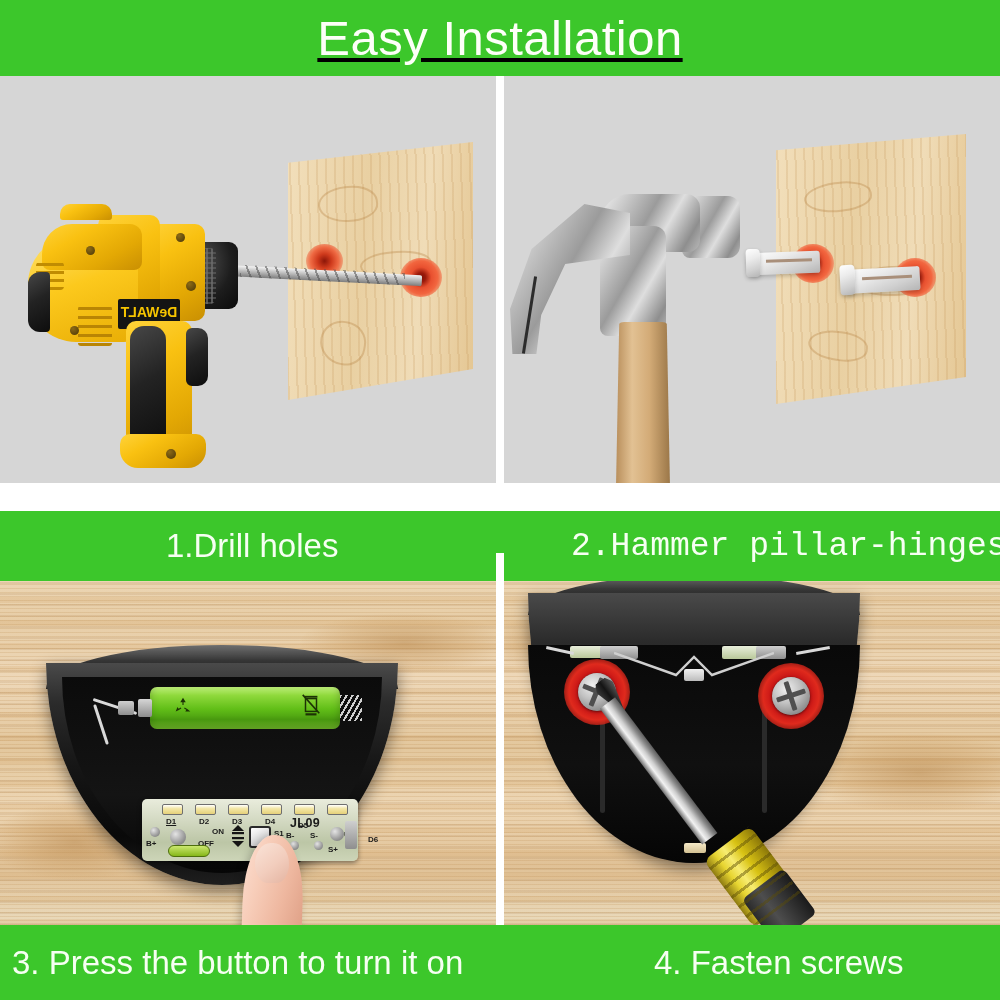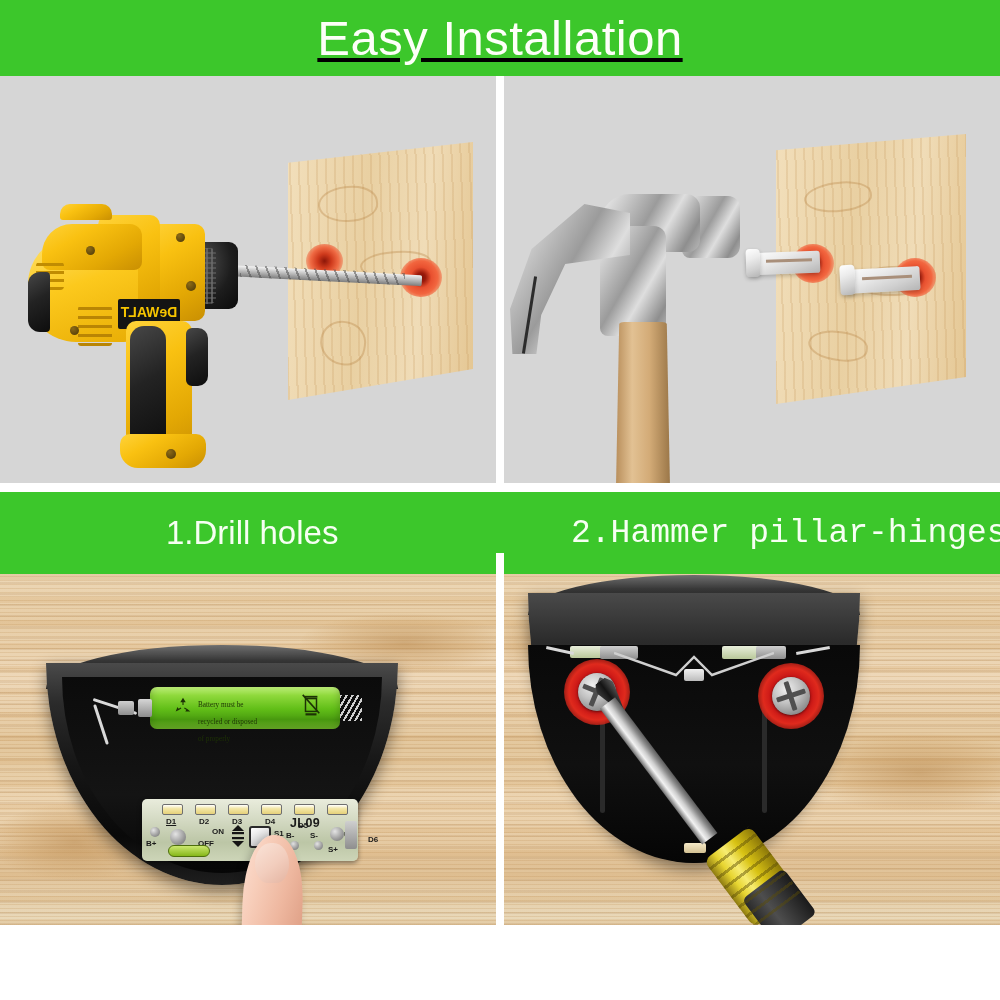--- a/index.html
+++ b/index.html
@@ -8,21 +8,21 @@
 
   #page { position:relative; width:1000px; height:1000px; background:#ffffff; }
 
   
   .band {
     position:absolute; left:0; width:1000px;
     background:#3cc72b;
     display:flex; align-items:center; justify-content:center;
   }
   #title-band   { top:0;   height:76px;text-decoration:underline; }
-  #caption-band-1 { top:492px; height:82px; }
+  #caption-band-1 { top:511px; height:70px; }
   #caption-band-2 { top:925px; height:75px; }
 
   .title-text {
     color:#fdfff8; font-size:49px; letter-spacing:.5px;
     font-family:"Liberation Sans", sans-serif; font-weight:400;
     white-space:nowrap; line-height:1;
   }
 
   .caption-row { position:absolute; left:0; width:1000px; height:100%;
                  display:flex; align-items:center; }
@@ -317,25 +317,20 @@
 
     <div style="position:absolute; left:62px; top:124px; width:320px; height:196px;
                 background:linear-gradient(180deg,#0b0b0b 0%,#141414 60%,#060606 100%);
                 border-radius:0 0 50% 50% / 0 0 100% 100%;"></div>
 
     <div class="battery" style="left:150px; top:134px; width:190px; height:42px;"></div>
     <div style="position:absolute; left:138px; top:146px; width:14px; height:18px;
                 background:linear-gradient(180deg,#d6d6d6,#8d8d8d); border-radius:2px;"></div>
     <div style="position:absolute; left:340px; top:142px; width:22px; height:26px;
                 background:repeating-linear-gradient(120deg,#cfcfcf 0 2px, rgba(0,0,0,0) 2px 5px);"></div>
-    <div class="batt-text" style="left:198px; top:139px; width:108px;">
-      <span>Battery must be</span><br>
-      <span>recycled or disposed</span><br>
-      <span>of properly</span>
-    </div>
 
     <svg style="position:absolute; left:172px; top:142px;" width="22" height="22" viewBox="0 0 24 24">
       <path d="M12 3 L15 8 L12.6 8 L12.6 11 L11.4 11 L11.4 8 L9 8 Z" fill="#1d3205"></path>
       <path d="M4 18 L6 13 L7.2 15 L9.6 13.6 L10.2 14.6 L7 16.5 Z" fill="#1d3205"></path>
       <path d="M20 18 L14.5 18 L15.6 16 L13.2 14.6 L13.8 13.6 L17 15.5 Z" fill="#1d3205"></path>
     </svg>
 
     <svg style="position:absolute; left:300px; top:140px;" width="22" height="24" viewBox="0 0 24 26">
       <rect x="6" y="6" width="12" height="14" fill="none" stroke="#1d3205" stroke-width="1.6"></rect>
       <rect x="5" y="3" width="14" height="2" fill="#1d3205"></rect>
@@ -445,17 +440,23 @@
                 background:repeating-linear-gradient(0deg, rgba(90,76,6,.45) 0 3px, rgba(255,255,255,0) 3px 12px);"></div>
   </div>
 
   <div class="band" id="caption-band-1">
     <div class="caption-row">
       <span class="caption-text" id="cap1">1.Drill holes</span>
       <span class="caption-text" id="cap2">2.Hammer pillar-hinges</span>
     </div>
   </div>
 
+  <div class="band" id="caption-band-2">
+    <div class="caption-row">
+      <span class="caption-text" id="cap3">3. Press the  button to turn it on</span>
+      <span class="caption-text" id="cap4">4. Fasten screws</span>
+    </div>
+  </div>
 
   <div class="divider-v" style="left:496px; top:76px; width:8px; height:407px;"></div>
   <div class="divider-v" style="left:496px; top:553px; width:8px; height:372px;"></div>
 
 </div>
 
 </body></html>

